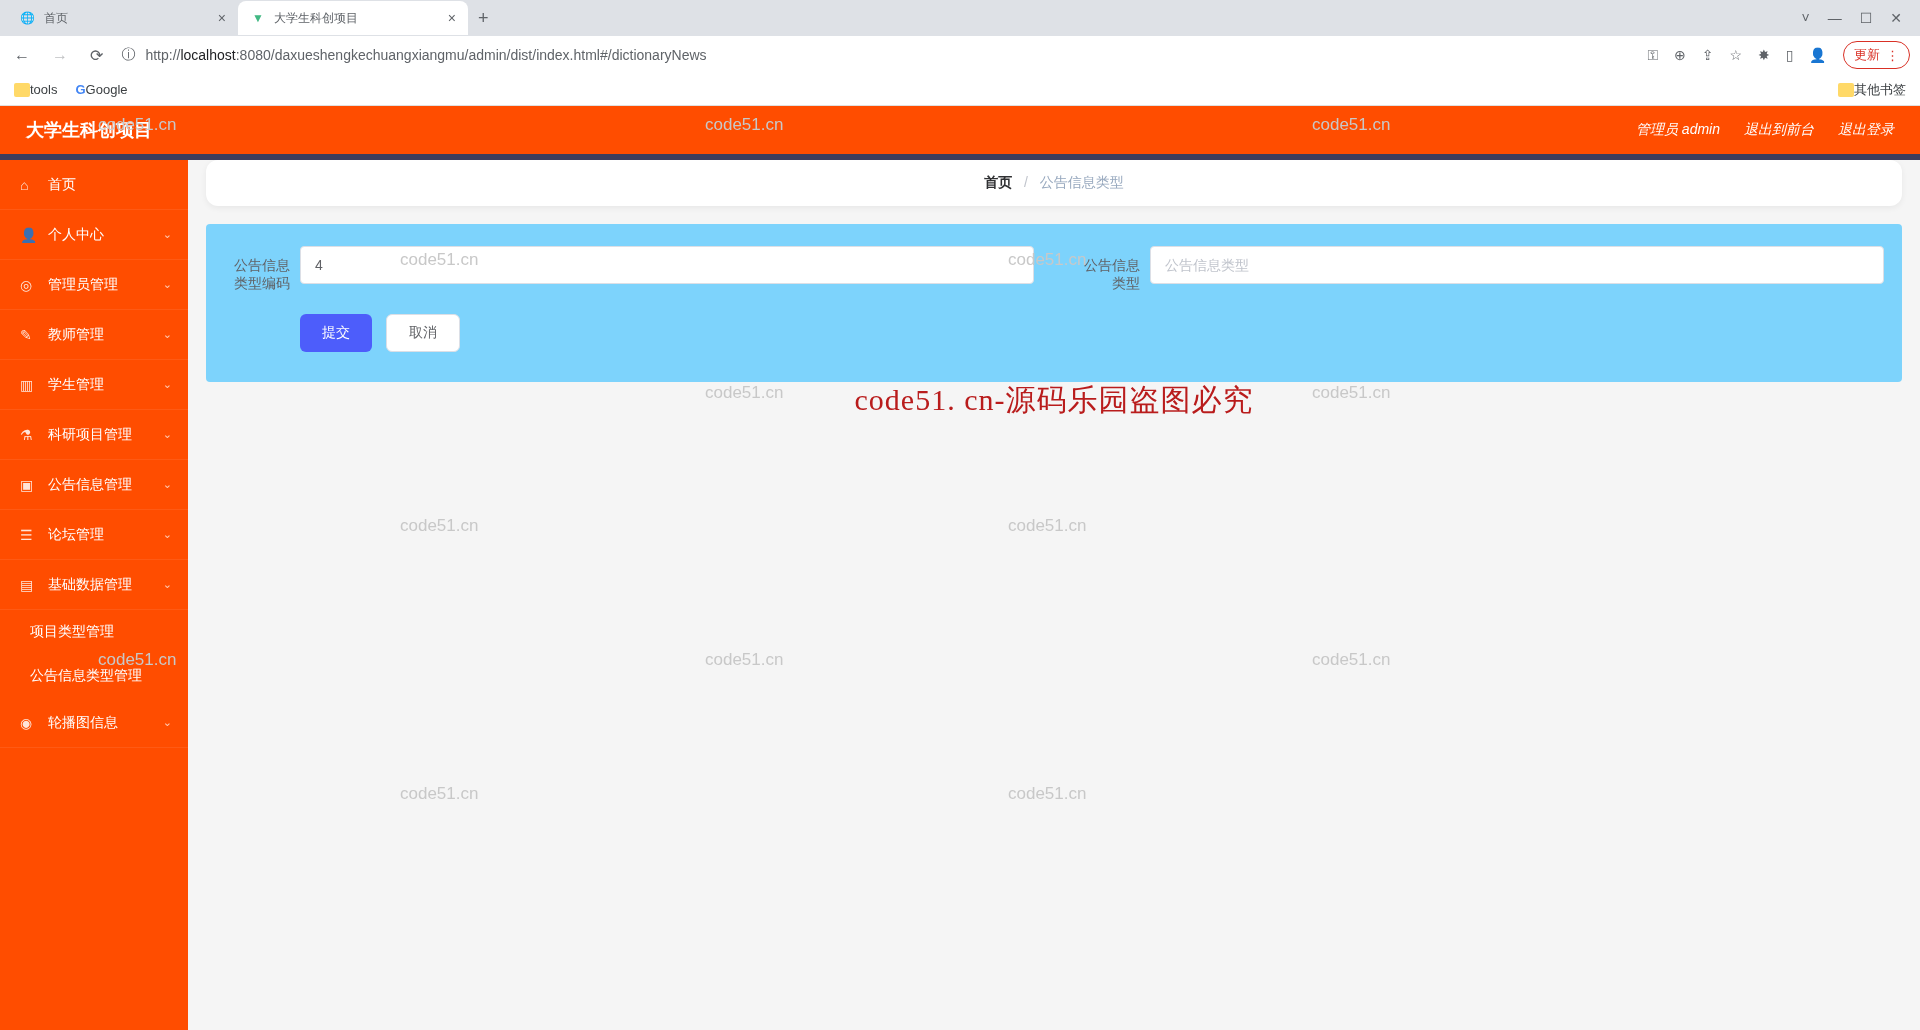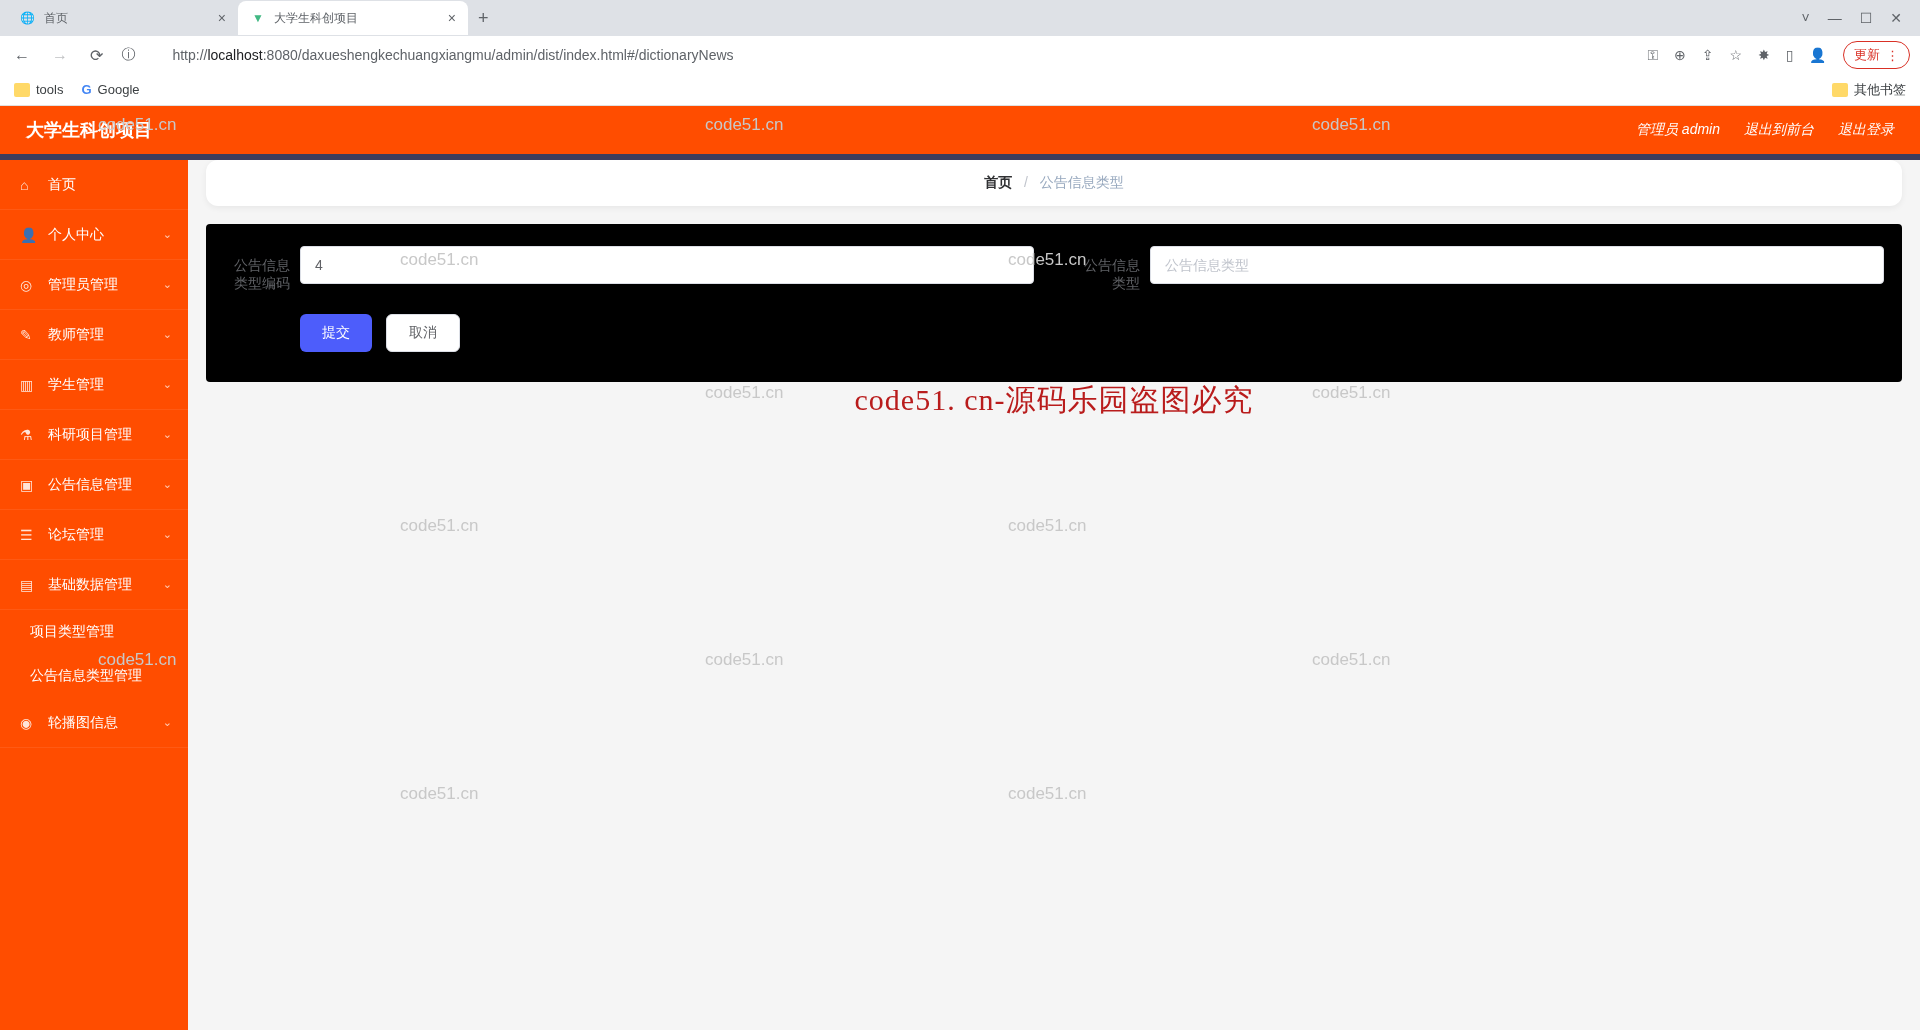--- a/index.html
+++ b/index.html
@@ -14,28 +14,28 @@
 .tab .tab-title { flex: 1; overflow: hidden; text-overflow: ellipsis; white-space: nowrap; }
 .tab .tab-close { margin-left: 8px; font-size: 14px; cursor: pointer; color: #5f6368; }
 .new-tab { padding: 0 10px; font-size: 18px; color: #5f6368; cursor: pointer; }
 .window-controls { margin-left: auto; display: flex; gap: 18px; padding-right: 18px; color: #5f6368; }
 .window-controls span { cursor: pointer; font-size: 14px; }
 
 .addr-bar { display: flex; align-items: center; height: 38px; background: #fff; padding: 0 10px; gap: 14px; }
 .nav-btn { color: #5f6368; font-size: 16px; cursor: pointer; padding: 0 4px; }
 .url-box { flex: 1; display: flex; align-items: center; }
 .url-icon { color: #5f6368; margin-right: 10px; font-size: 14px; }
-.url-text { color: #202124; font-size: 14px; margin-left: 27px; }
+.url-text { color: #202124; font-size: 14px; }
 .url-text .host { color: #5f6368; }
 .addr-right { display: flex; align-items: center; gap: 16px; color: #5f6368; }
 .addr-right span { cursor: pointer; }
 .update-btn { border: 1px solid #d93025; color: #d93025; border-radius: 16px; padding: 4px 10px; display: flex; align-items: center; gap: 6px; font-size: 13px; }
 
 .bookmarks-bar { display: flex; align-items: center; height: 32px; background: #fff; padding: 0 14px; gap: 18px; border-bottom: 1px solid #e0e0e0; font-size: 13px; color: #3c4043; }
-.bookmark-item { display: flex; align-items: center; gap: 6px; cursor: pointer; }
+.bookmark-item { display: flex; align-items: center; gap: 0; cursor: pointer; }
 .bm-folder { width: 16px; height: 14px; background: #ffd968; border-radius: 2px; }
 .bookmarks-bar .spacer { flex: 1; }
 
 
 .app-header { background: #ff4d00; color: #fff; height: 48px; display: flex; align-items: center; padding: 0 26px; }
 .app-title { font-size: 18px; font-weight: bold; }
 .header-right { margin-left: auto; display: flex; gap: 24px; font-size: 14px; font-style: italic; }
 .header-right span { cursor: pointer; }
 .header-divider { height: 6px; background: #3d3d5c; }
 
@@ -46,21 +46,21 @@
 .menu-item .mi-icon { width: 18px; margin-right: 10px; opacity: 0.85; display: inline-flex; }
 .menu-item .chevron { position: absolute; right: 16px; font-size: 11px; opacity: 0.7; }
 .submenu-item { display: flex; align-items: center; height: 44px; padding-left: 30px; cursor: pointer; font-size: 14px; }
 
 .main-area { flex: 1; padding: 0 18px 18px 18px; overflow-y: auto; position: relative; }
 .breadcrumb-card { background: #fff; border-radius: 12px; padding: 14px 0; text-align: center; box-shadow: 0 2px 6px rgba(0,0,0,0.06); margin-bottom: 18px; }
 .breadcrumb-card .bc-home { font-weight: bold; color: #303133; }
 .breadcrumb-card .bc-sep { color: #c0c4cc; margin: 0 8px; }
 .breadcrumb-card .bc-current { color: #97a8be; }
 
-.form-card { background: #000000; border-radius: 4px; padding: 22px 18px 30px 18px; }
+.form-card { background: #7dd3fc; border-radius: 4px; padding: 22px 18px 30px 18px; }
 .form-row { display: flex; gap: 40px; margin-bottom: 10px; }
 .form-col { flex: 1; display: flex; align-items: flex-start; }
 .form-label { width: 66px; text-align: right; color: #606266; font-size: 14px; padding-top: 10px; line-height: 1.3; margin-right: 10px; }
 .form-input { flex: 1; height: 38px; border: 1px solid #dcdfe6; border-radius: 4px; padding: 0 14px; font-size: 14px; color: #606266; outline: none; }
 .form-input::placeholder { color: #c0c4cc; }
 .form-buttons { padding-left: 76px; margin-top: 22px; display: flex; gap: 14px; }
 .btn { height: 38px; padding: 0 22px; border-radius: 6px; font-size: 14px; cursor: pointer; border: none; }
 .btn-primary { background: #4d5dfb; color: #fff; }
 .btn-default { background: #fff; color: #606266; border: 1px solid #dcdfe6; }
 

